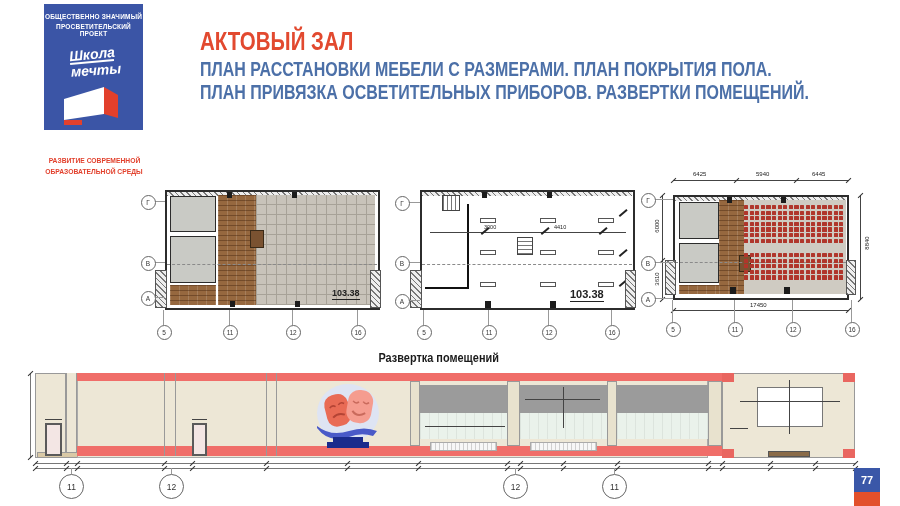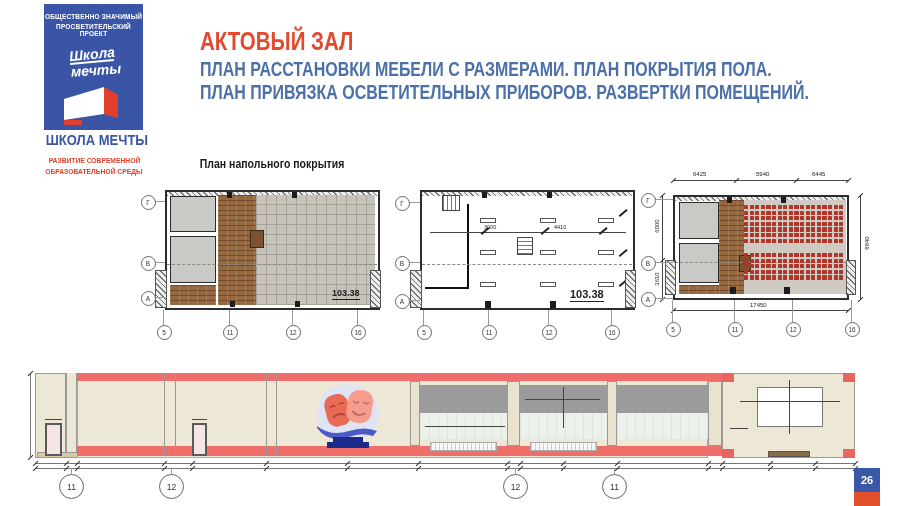--- a/index.html
+++ b/index.html
@@ -49,41 +49,37 @@
     <div class="abs" style="left:0;top:19px;width:99px;text-align:center;color:#fff;font-size:6.5px;font-weight:bold;letter-spacing:0.2px;">ПРОСВЕТИТЕЛЬСКИЙ ПРОЕКТ</div>
     <div class="abs" style="left:8px;top:42px;width:80px;text-align:center;color:#fff;font-size:14px;font-style:italic;font-weight:bold;transform:rotate(-6deg);">Школа</div>
     <div class="abs" style="left:12px;top:58px;width:80px;text-align:center;color:#fff;font-size:14px;font-style:italic;font-weight:bold;transform:rotate(-4deg);">мечты</div>
     <div class="abs" style="left:26px;top:57px;width:44px;height:1.5px;background:#fff;transform:rotate(-5deg);"></div>
     <svg class="abs" style="left:14px;top:80px;" width="72" height="42" viewBox="0 0 72 42">
       <polygon points="6,15 46,3 46,30 6,36" fill="#ffffff"></polygon>
       <polygon points="46,3 60,11 60,34 46,30" fill="#E2402C"></polygon>
       <rect x="6" y="36" width="18" height="5" fill="#E2402C"></rect>
     </svg>
   </div>
-  <div class="abs" style="left:36px;top:131px;width:116px;text-align:center;color:#3B55A6;font-size:15.5px;">
-    <span class="condc">ШКОЛА МЕЧТЫ</span>
-  </div>
   <div class="abs" style="left:36px;top:156px;width:116px;text-align:center;color:#E2402C;font-size:8px;">
     <span class="condc">РАЗВИТИЕ СОВРЕМЕННОЙ</span>
   </div>
   <div class="abs" style="left:36px;top:167px;width:116px;text-align:center;color:#E2402C;font-size:8px;">
     <span class="condc">ОБРАЗОВАТЕЛЬНОЙ СРЕДЫ</span>
   </div>
 
   <div class="abs" style="left:200px;top:27px;color:#E2492F;font-size:25px;">
     <span class="cond">АКТОВЫЙ ЗАЛ</span>
   </div>
   <div class="abs" style="left:200px;top:58px;color:#4C70A8;font-size:19.5px;">
     <span class="cond">ПЛАН РАССТАНОВКИ МЕБЕЛИ С РАЗМЕРАМИ. ПЛАН ПОКРЫТИЯ ПОЛА.</span>
   </div>
   <div class="abs" style="left:200px;top:81px;color:#4C70A8;font-size:19.5px;">
     <span class="cond">ПЛАН ПРИВЯЗКА ОСВЕТИТЕЛЬНЫХ ПРИБОРОВ. РАЗВЕРТКИ ПОМЕЩЕНИЙ.</span>
   </div>
 
-  <div class="abs plan-title" style="left:152px;top:157px;width:240px;"><span class="condc">План напольного покрытия</span></div>
 
   <div id="plan-floor" class="abs" style="left:140px;top:183px;width:250px;height:160px;">
     <div class="planrect" style="left:25px;top:7px;width:215px;height:120px;">
       <div class="abs hatch" style="left:0;top:0;width:210px;height:4px;"></div>
       <div class="room" style="left:3px;top:4px;width:46px;height:36px;"></div>
       <div class="room" style="left:3px;top:44px;width:46px;height:47px;"></div>
       <div class="wood" style="left:51px;top:3px;width:38px;height:110px;"></div>
       <div class="wood" style="left:3px;top:93px;width:46px;height:20px;"></div>
       <div class="tiles" style="left:89px;top:3px;width:119px;height:110px;"></div>
       <div class="abs" style="left:83px;top:38px;width:12px;height:16px;background:#7a5231;border:1px solid #3a2a18;"></div>
@@ -437,20 +433,21 @@
       <div class="lead" style="left:32px;top:132px;width:1px;height:21.5px;"></div>
       <div class="circ sm" style="left:25.5px;top:153.5px;">5</div>
       <div class="lead" style="left:94px;top:132px;width:1px;height:21.5px;"></div>
       <div class="circ sm" style="left:87.5px;top:153.5px;">11</div>
       <div class="lead" style="left:152px;top:132px;width:1px;height:21.5px;"></div>
       <div class="circ sm" style="left:145.5px;top:153.5px;">12</div>
       <div class="lead" style="left:211px;top:132px;width:1px;height:21.5px;"></div>
       <div class="circ sm" style="left:204.5px;top:153.5px;">16</div>
     </div>
 
+  <div class="abs plan-title" style="left:364px;top:350px;width:150px;font-size:13px;"><span class="condc">Развертка помещений</span></div>
 
   <div id="elevation" class="abs" style="left:25px;top:368px;width:860px;height:138px;">
 
     <div class="dimline" style="left:5px;top:5px;width:1px;height:85px;background:#777;"></div>
     <div class="tick" style="left:2px;top:5px;"></div>
     <div class="tick" style="left:2px;top:89px;"></div>
 
     <div class="abs wall-cream" style="left:10px;top:5px;width:31px;height:85px;border:1px solid #999;box-sizing:border-box;"></div>
     <div class="abs wall-cream" style="left:41px;top:5px;width:11px;height:85px;border-left:1px solid #999;border-right:1px solid #999;box-sizing:border-box;"></div>
     <div class="abs" style="left:12px;top:84px;width:43px;height:6px;background:#D9C9A6;border:1px solid #999;box-sizing:border-box;"></div>
@@ -556,17 +553,17 @@
       <div class="circ lg" style="left:34px;top:106px;">11</div>
       <div class="lead" style="left:146px;top:100px;width:1px;height:6px;"></div>
       <div class="circ lg" style="left:134px;top:106px;">12</div>
       <div class="lead" style="left:490px;top:100px;width:1px;height:6px;"></div>
       <div class="circ lg" style="left:478px;top:106px;">12</div>
       <div class="lead" style="left:589px;top:100px;width:1px;height:6px;"></div>
       <div class="circ lg" style="left:577px;top:106px;">11</div>
     </div>
 
   <div class="abs" style="left:854px;top:468px;width:26px;height:24px;background:#3A57A8;display:flex;align-items:center;justify-content:center;">
-    <span style="color:#fff;font-size:11px;font-weight:bold;">26</span>
+    <span style="color:#fff;font-size:11px;font-weight:bold;">77</span>
   </div>
   <div class="abs" style="left:854px;top:492px;width:26px;height:14px;background:#E2502B;"></div>
 
 </div>
 
 </body></html>

